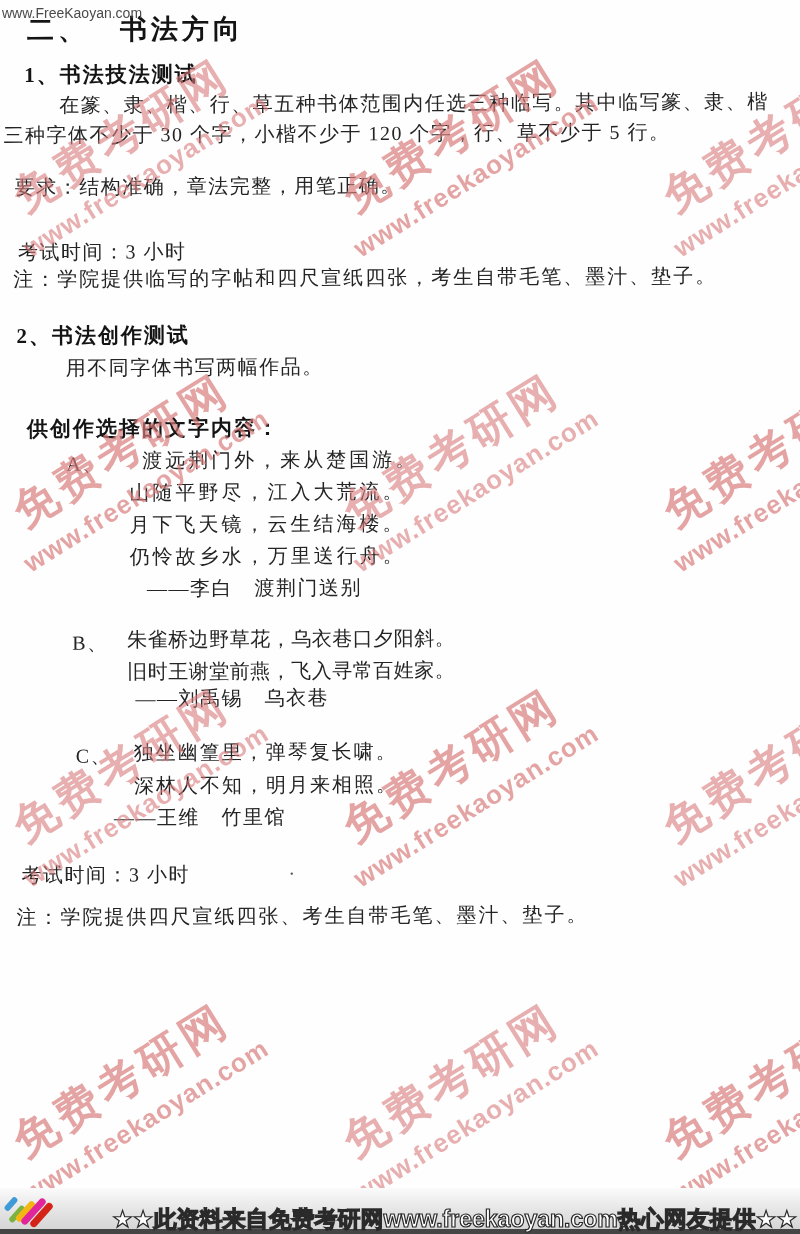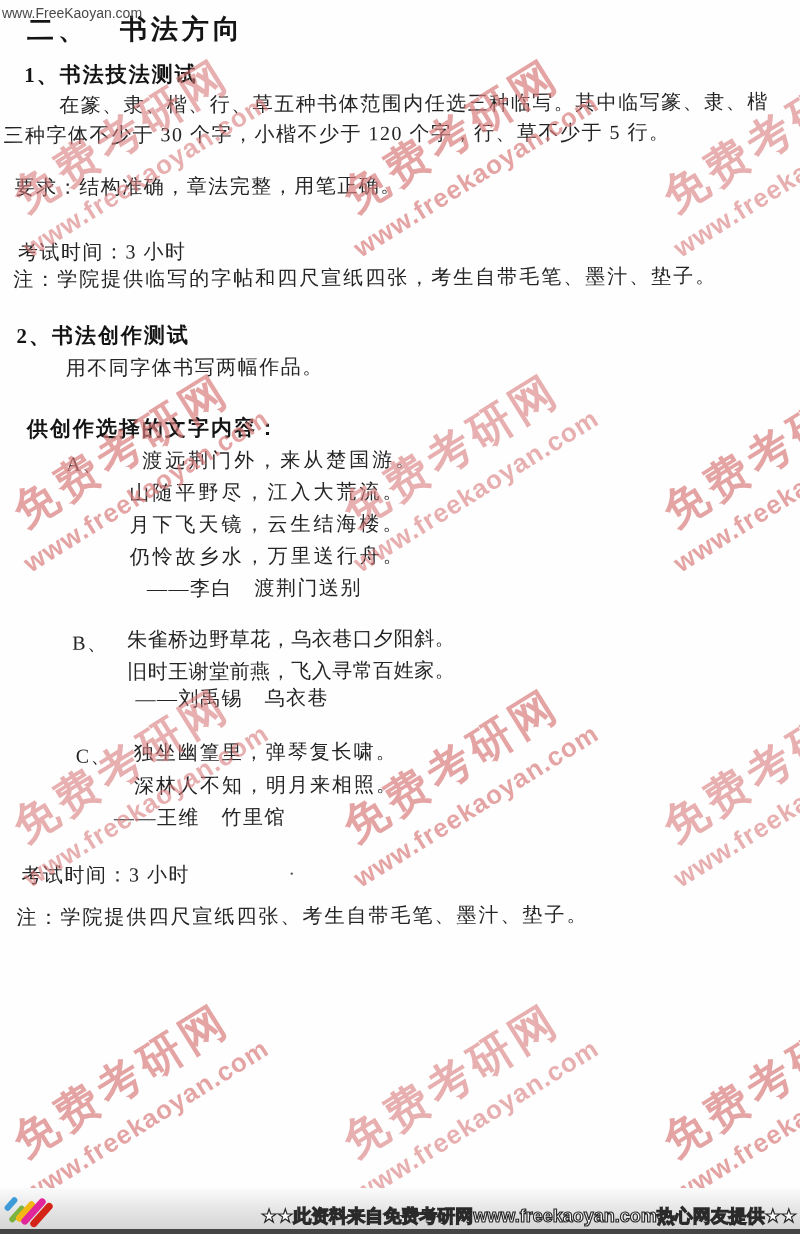--- a/index.html
+++ b/index.html
@@ -20,21 +20,21 @@
   .wm-inner{position:absolute;transform:translate(-50%,-50%) rotate(-32deg);text-align:center;
         color:#d97b7b;font-family:"Liberation Sans","DejaVu Sans",sans-serif;opacity:.6;}
   .wm:nth-child(even) .wm-inner{opacity:.68;}
   .wm-cn{display:block;font-size:44px;font-weight:bold;letter-spacing:5px;white-space:nowrap;}
   .wm-url{display:block;font-size:26px;font-weight:bold;letter-spacing:1px;white-space:nowrap;margin-top:2px;}
   
   #footer-band{position:absolute;left:0;top:1188px;width:800px;height:46px;z-index:8;
         background:linear-gradient(#fbfbfb,#e2e2e2 55%,#d2d2d2);}
   #footer-strip{position:absolute;left:0;top:1229px;width:800px;height:5px;background:#454545;z-index:9;}
   .banner-text{position:absolute;top:1204px;right:3px;z-index:10;white-space:nowrap;
-        font-family:"Liberation Sans","DejaVu Sans",sans-serif;font-weight:bold;font-size:18px;
+        font-family:"Liberation Sans","DejaVu Sans",sans-serif;font-weight:bold;font-size:23px;
         color:#ffffff;-webkit-text-stroke:1.2px #2a2a2a;letter-spacing:0;}
   #logo{position:absolute;left:4px;top:1193px;width:52px;height:40px;z-index:10;}
   .stripe{position:absolute;border-radius:4px;transform:rotate(42deg);}
 </style>
 </head>
 <body>
 
 <div id="page">
 
   <div class="site-url">www.FreeKaoyan.com</div>

